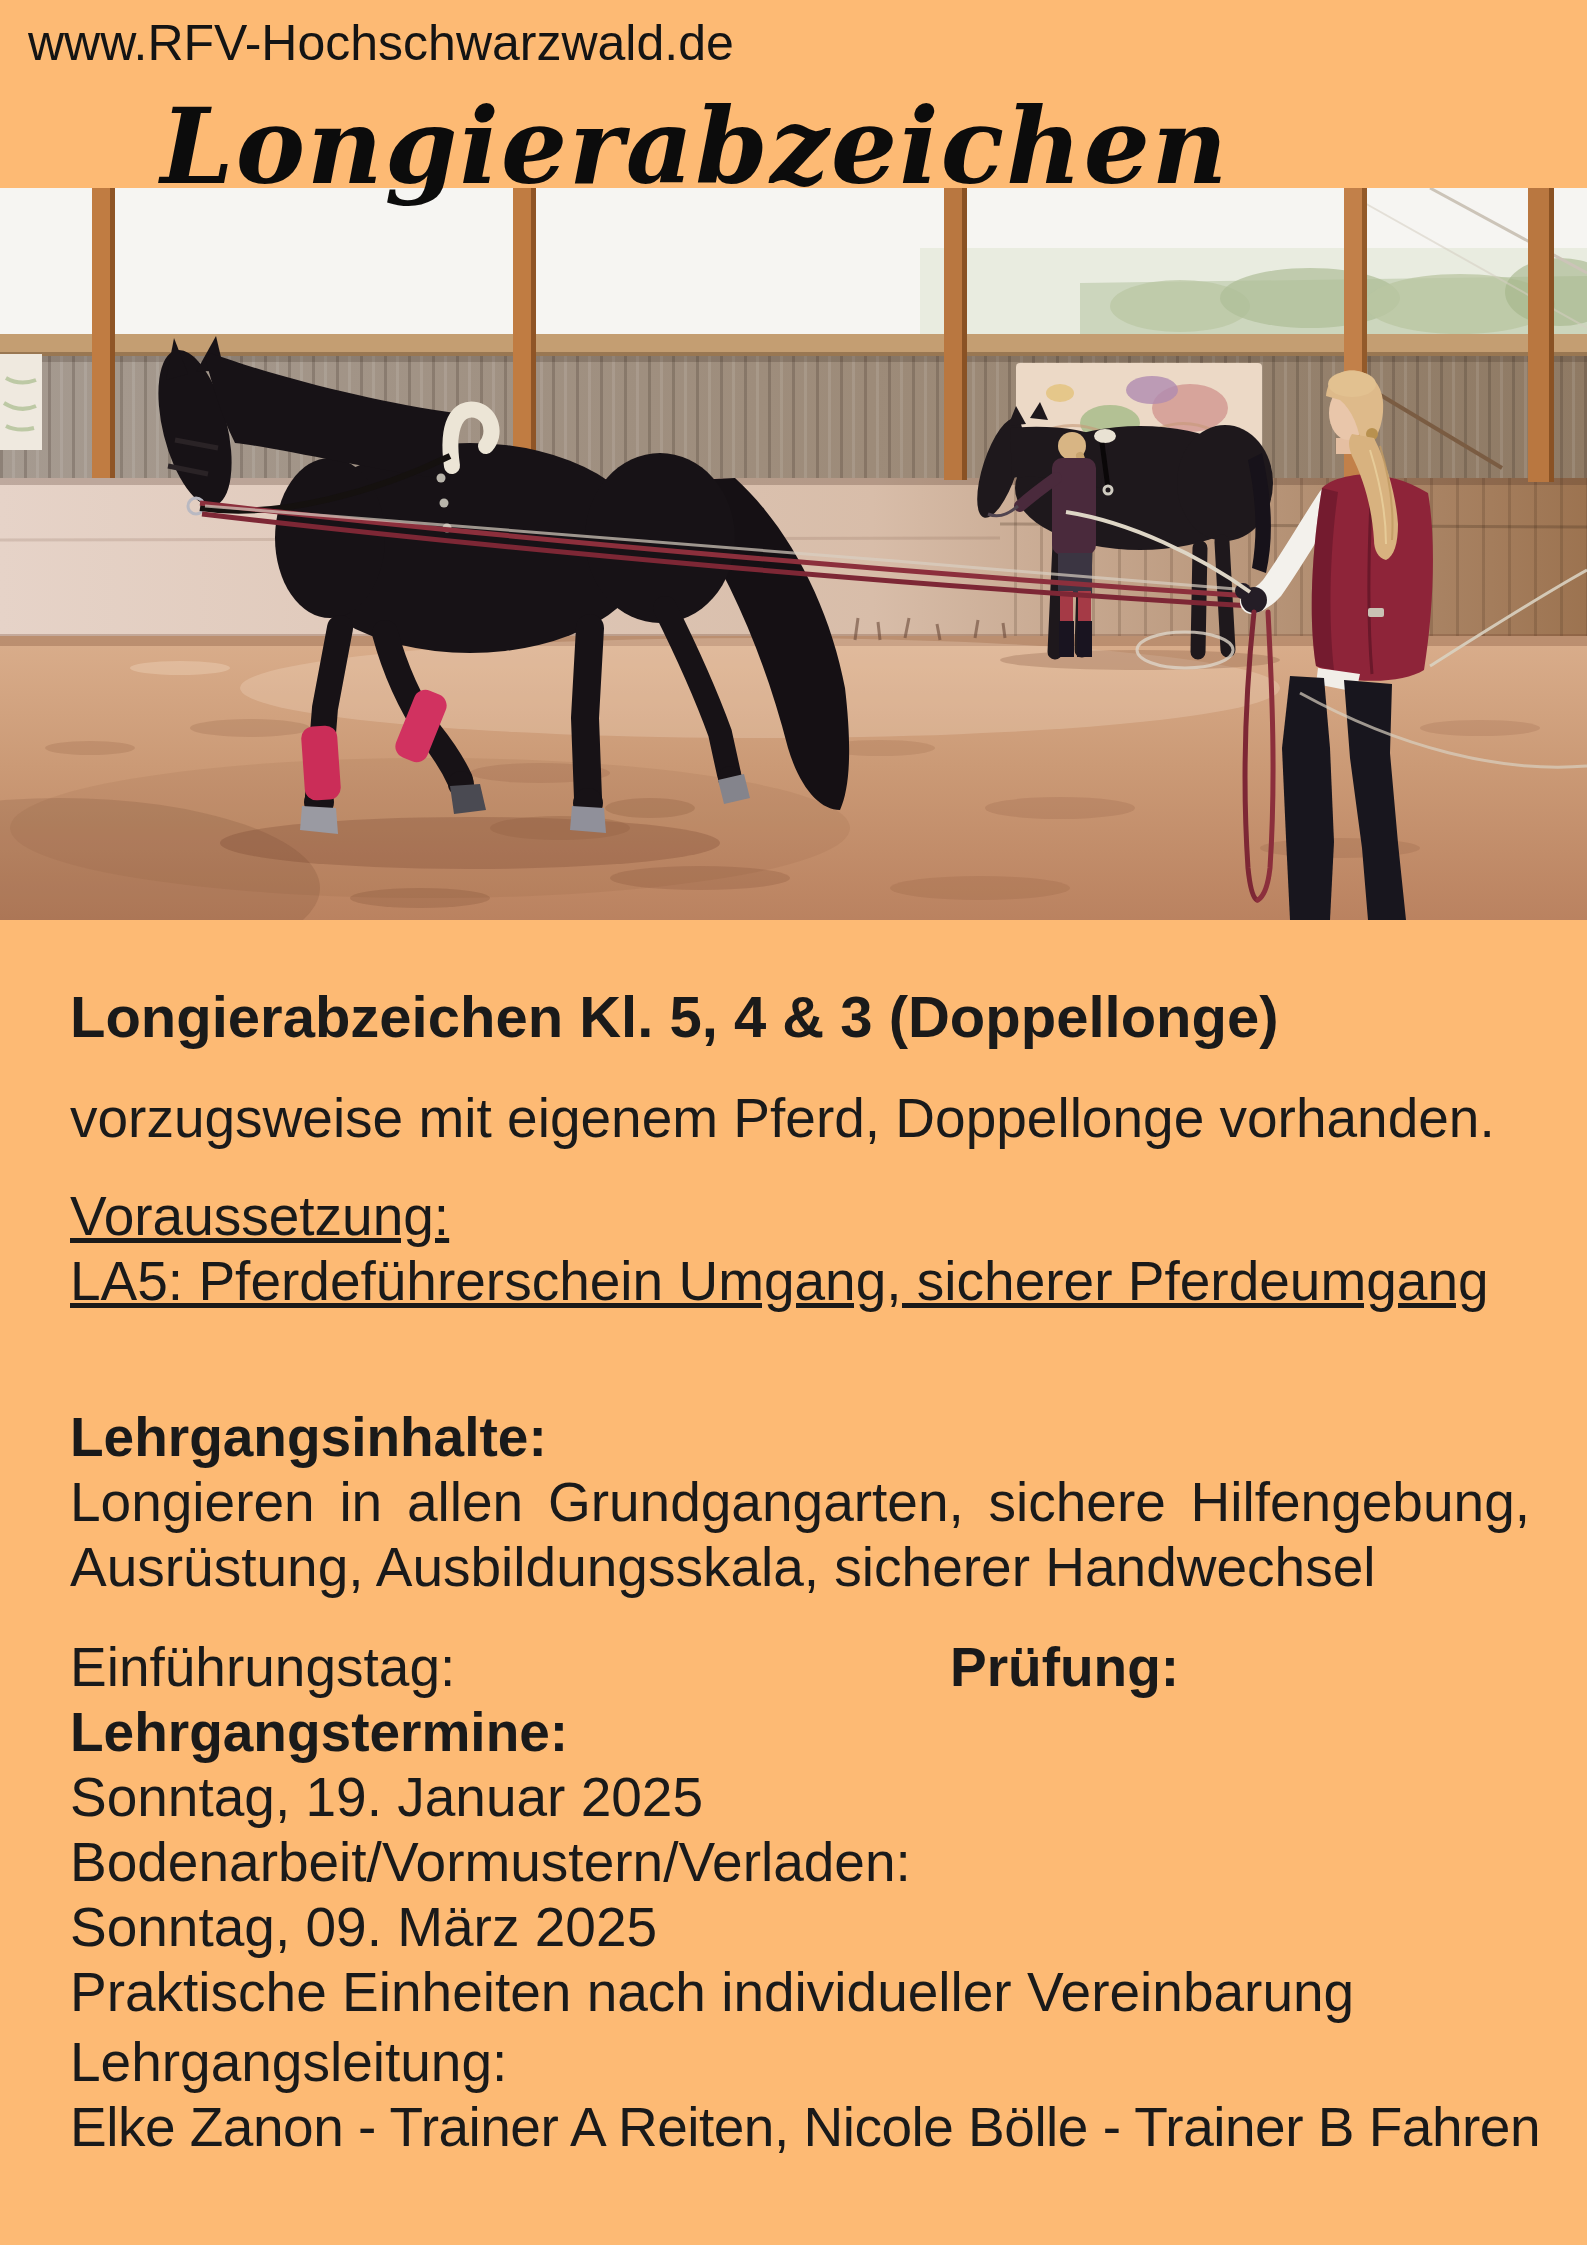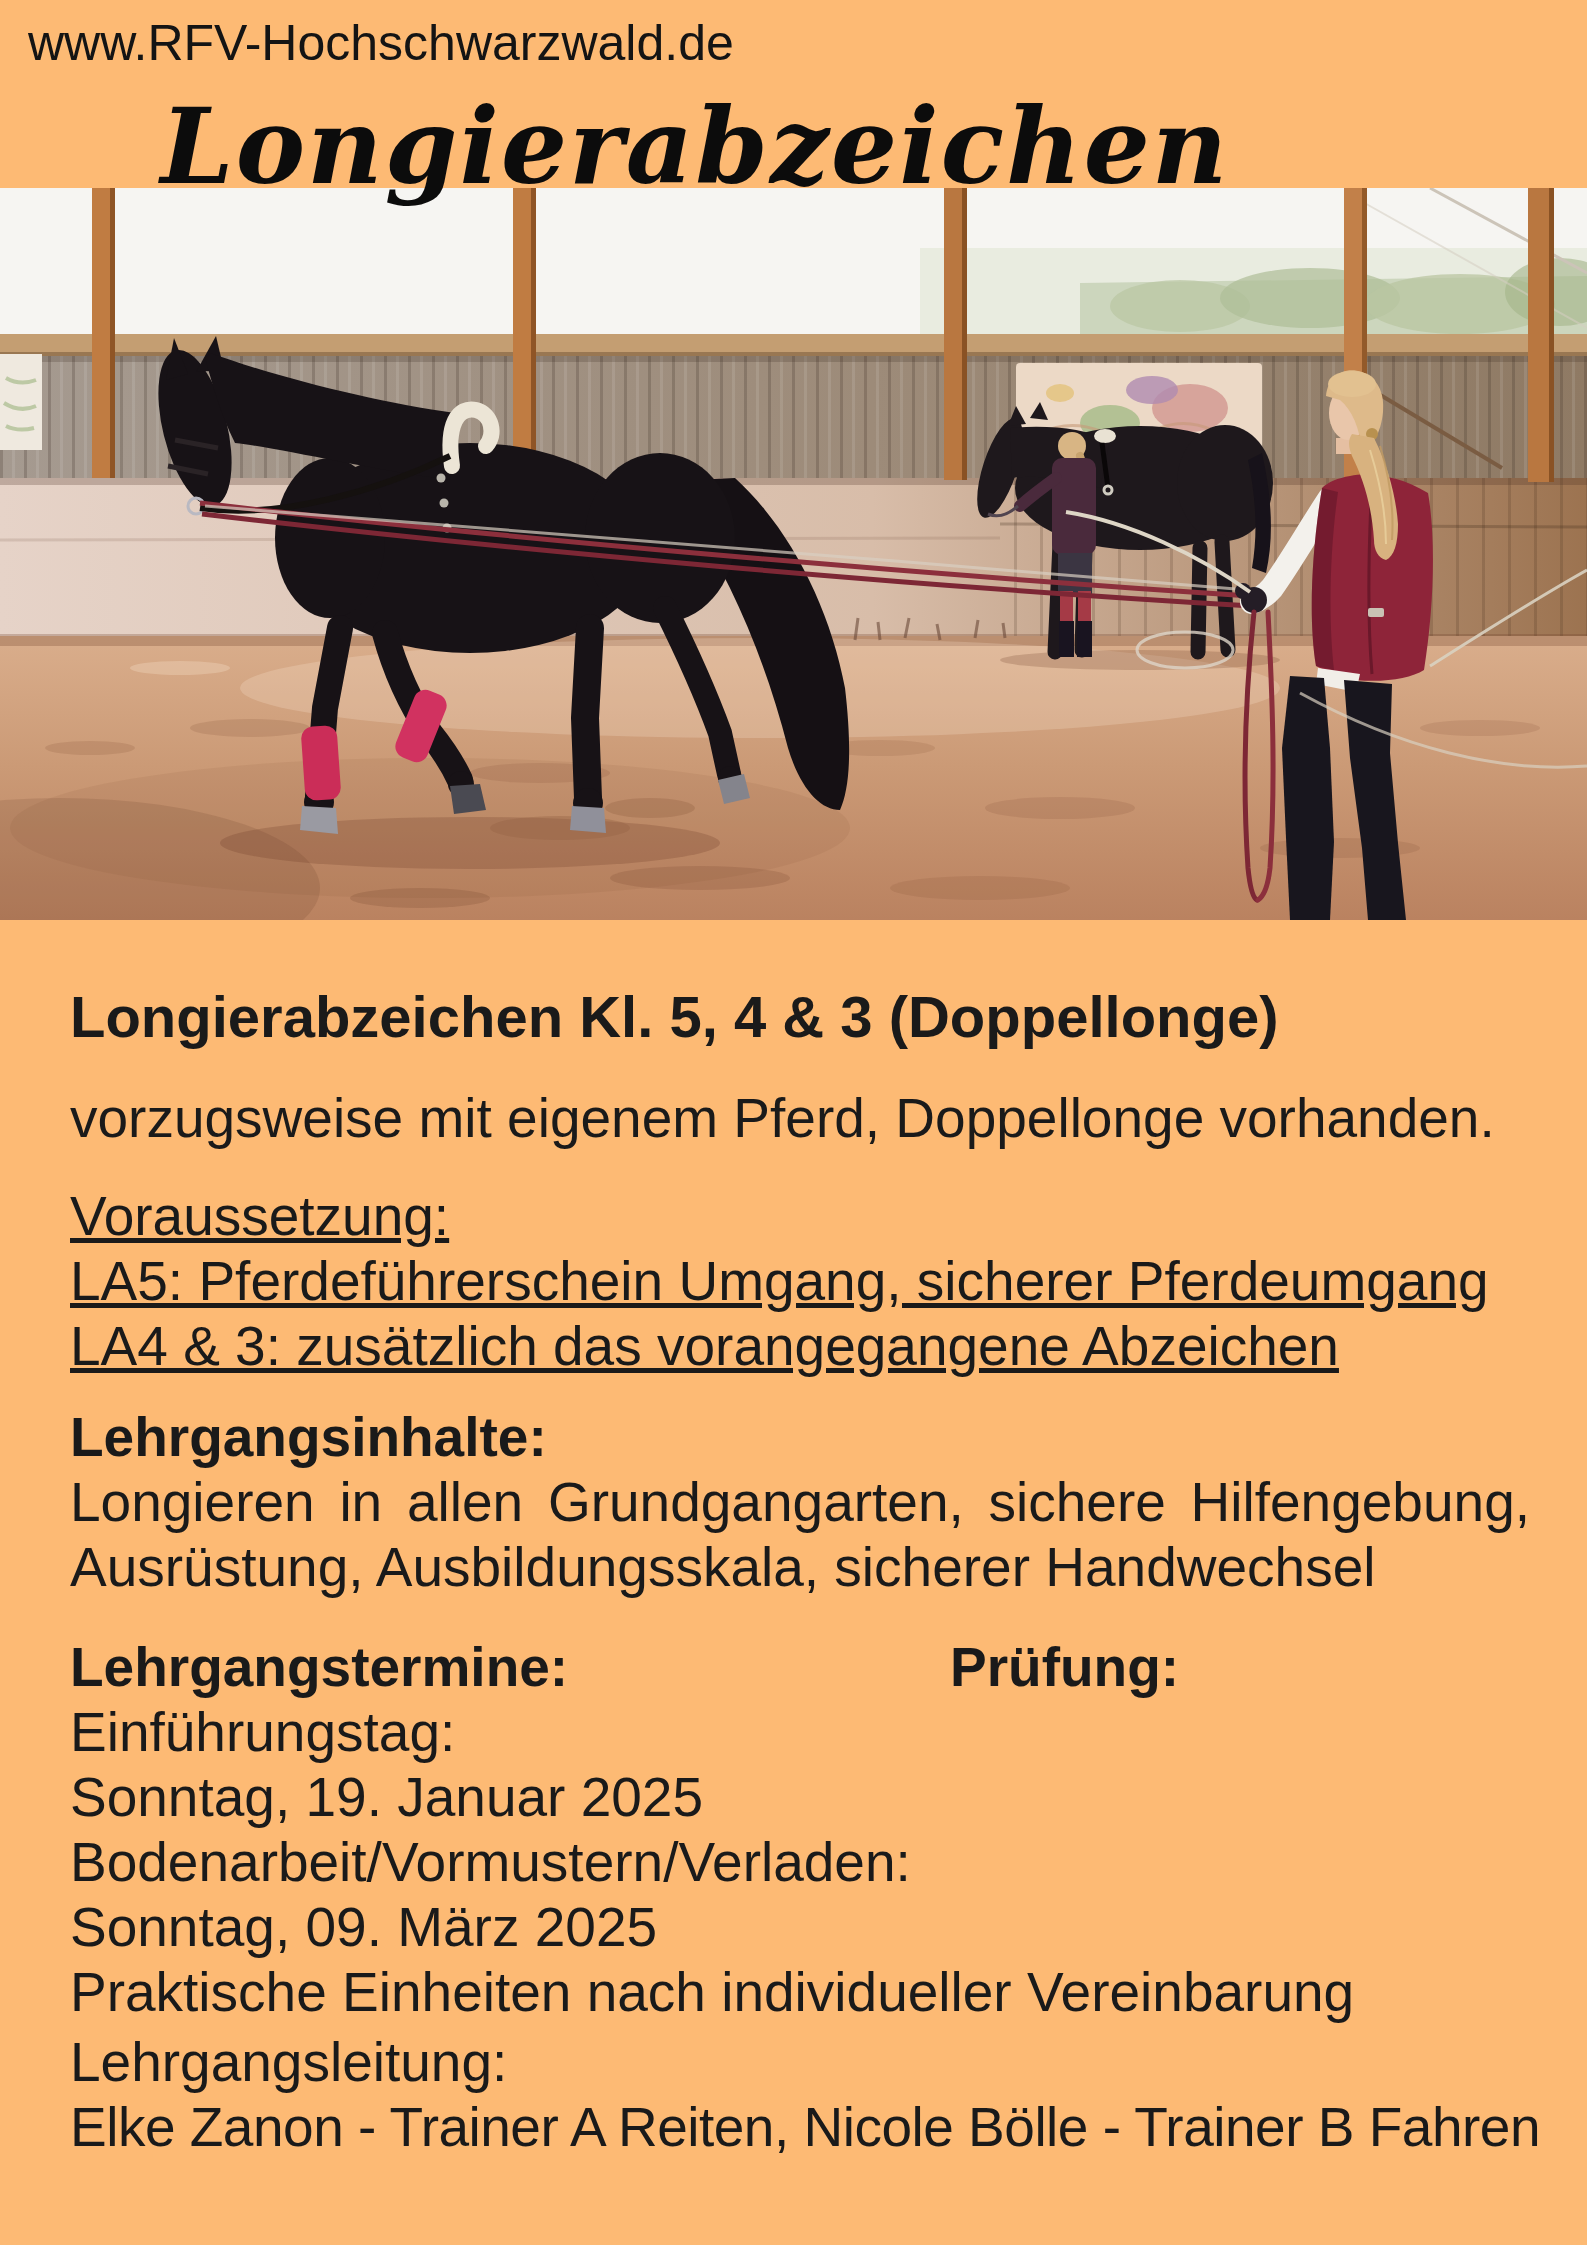--- a/index.html
+++ b/index.html
@@ -282,33 +282,32 @@
 
   <div class="script-title">Longierabzeichen</div>
 
   <div class="tb tb-heading">Longierabzeichen Kl. 5, 4 &amp; 3 (Doppellonge)</div>
 
   <div class="tb tb-intro">vorzugsweise mit eigenem Pferd, Doppellonge vorhanden.</div>
 
   <div class="tb tb-voraus">
     <div class="line">Voraussetzung:</div>
     <div class="line">LA5: Pferdeführerschein Umgang, sicherer Pferdeumgang</div>
-    <div class="line">LA4 &amp; 3: zusätzlich das vorangegangene Abzeichen</div>
   </div>
 
   <div class="tb tb-inhalte">
     <div class="line b">Lehrgangsinhalte:</div>
     <div class="just wrapok">Longieren in allen Grundgangarten, sichere Hilfengebung,</div>
     <div class="line">Ausrüstung, Ausbildungsskala, sicherer Handwechsel</div>
   </div>
 
   <div class="tb tb-termine" style="position:absolute;">
     <div>
+      <div class="line">Einführungstag:</div>
       <div class="line b">Lehrgangstermine:</div>
-      <div class="line">Einführungstag:</div>
       <div class="line">Sonntag, 19. Januar 2025</div>
       <div class="line">Bodenarbeit/Vormustern/Verladen:</div>
       <div class="line">Sonntag, 09. März 2025</div>
       <div class="line">Praktische Einheiten nach individueller Vereinbarung</div>
     </div>
     <div class="col-right">
       <div class="line b">Prüfung:</div>
     </div>
   </div>
 

